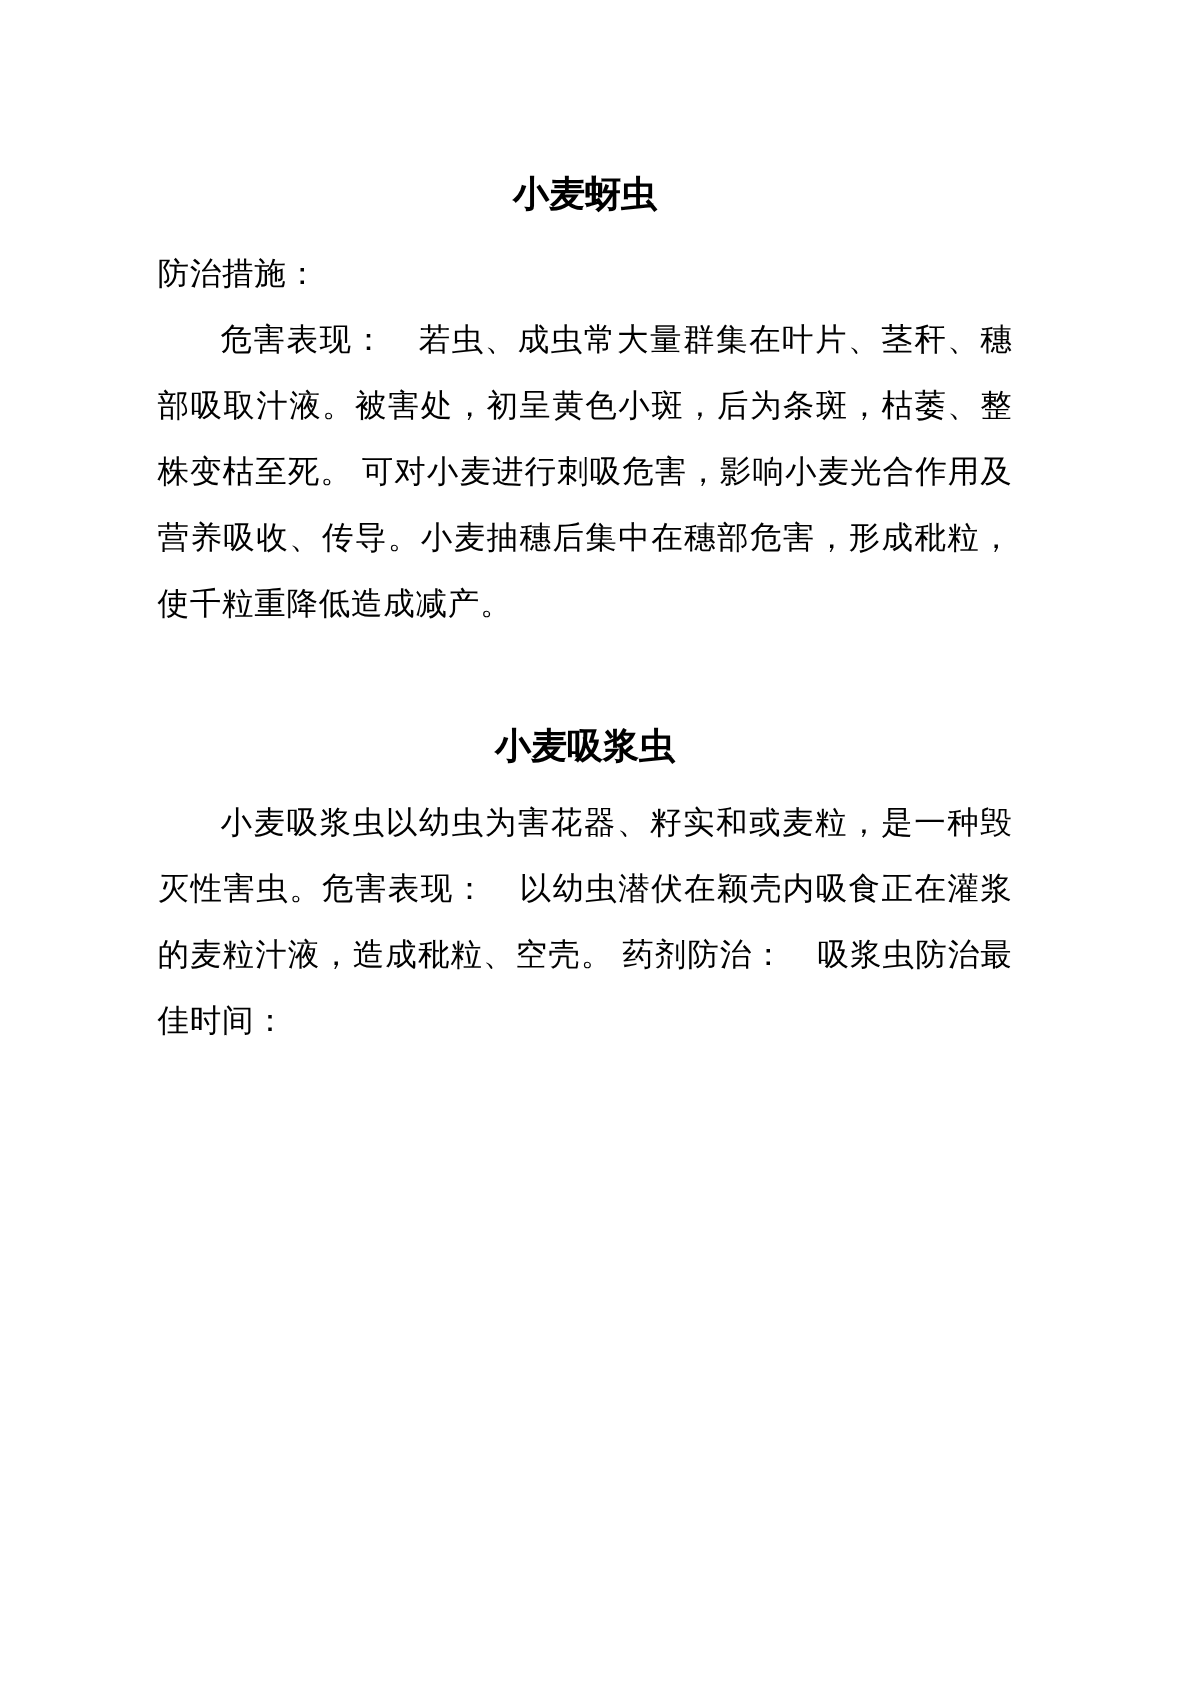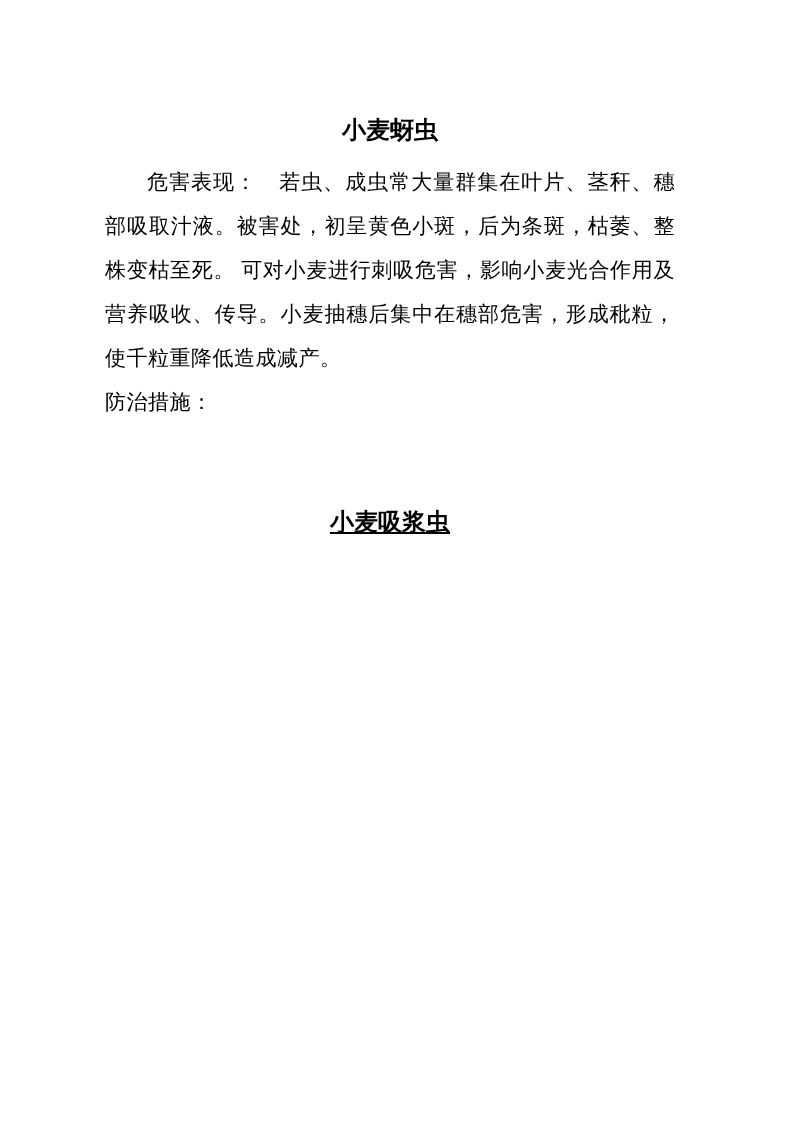--- a/index.html
+++ b/index.html
@@ -21,23 +21,22 @@
   .section-heading {
     margin: 0 0 12px 0;
     font-family: "Liberation Sans", "DejaVu Sans", sans-serif;
     font-weight: bold;
     font-size: 24px;
     line-height: 36px;
     text-align: center;
     color: #000000;
   }
   .section-2 .section-heading {
-    margin-top: 80px;
+    margin-top: 56px;
     margin-bottom: 10px;
-    text-decoration: underline;
   }
   .doc-paragraph {
     margin: 0;
     font-size: 21px;
     line-height: 44px;
     letter-spacing: 0.5px;
     text-align: justify;
     text-justify: inter-character;
     color: #000000;
   }
@@ -46,25 +45,26 @@
   }
 </style>
 </head>
 <body>
 
 <div class="page">
 
   <section class="section-1">
     <h1 class="section-heading">小麦蚜虫</h1>
 
+    <p class="doc-paragraph">防治措施：</p>
+
     <p class="doc-paragraph indent">危害表现：　若虫、成虫常大量群集在叶片、茎秆、穗部吸取汁液。被害处，初呈黄色小斑，后为条斑，枯萎、整株变枯至死。 可对小麦进行刺吸危害，影响小麦光合作用及营养吸收、传导。小麦抽穗后集中在穗部危害，形成秕粒，使千粒重降低造成减产。</p>
-
-    <p class="doc-paragraph">防治措施：</p>
 
 
   </section>
 
   <section class="section-2">
     <h1 class="section-heading">小麦吸浆虫</h1>
 
+    <p class="doc-paragraph indent">小麦吸浆虫以幼虫为害花器、籽实和或麦粒，是一种毁灭性害虫。危害表现：　以幼虫潜伏在颖壳内吸食正在灌浆的麦粒汁液，造成秕粒、空壳。 药剂防治：　吸浆虫防治最佳时间：</p>
   </section>
 
 </div>
 
 </body></html>

